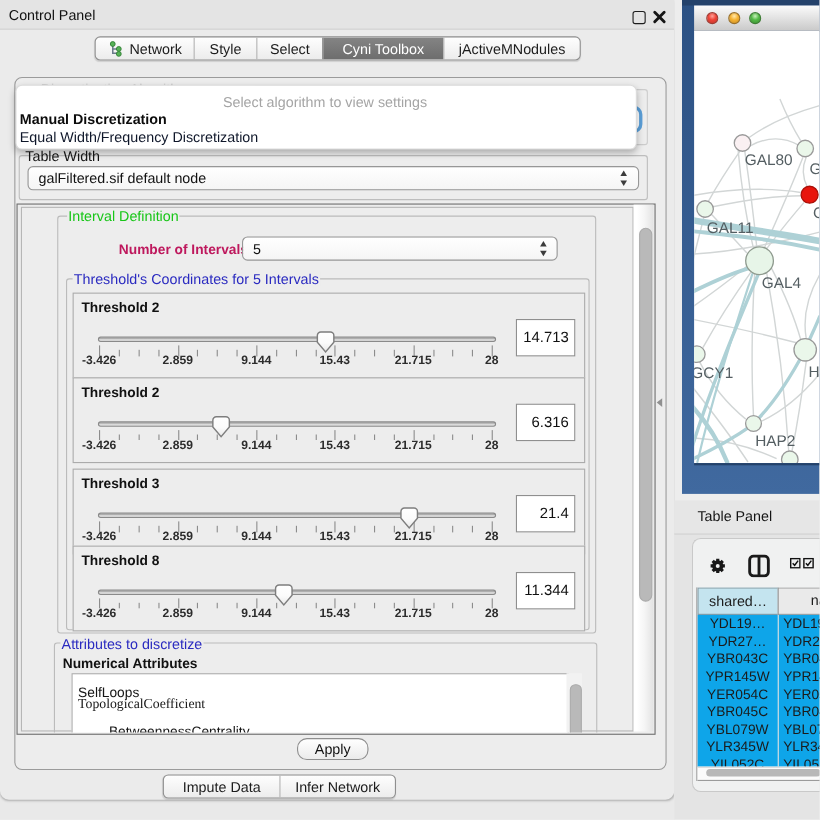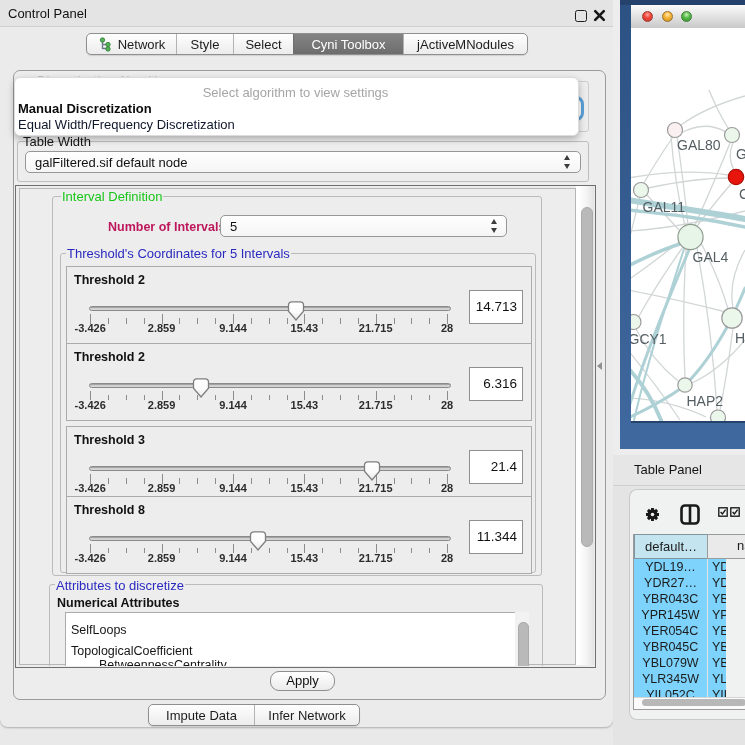--- a/index.html
+++ b/index.html
@@ -260,21 +260,21 @@
       <path d="M4.7 0.8 H13.3 A3.2 3.2 0 0 1 16.5 4 V10.2 L9 19 L1.5 10.2 V4 A3.2 3.2 0 0 1 4.7 0.8 Z" fill="url(#thg3)" stroke="#7e7e7e" stroke-width="1.3"></path>
     </svg>
 <div class="vbox">11.344</div>
 </div>
 <div class="abs" style="left:15px;top:186px;width:579px;height:480px;overflow:hidden;pointer-events:none;">
 <div style="position:absolute;left:34px;top:398px;width:492px;height:120px;border:1px solid #bbbbbb;border-radius:3px;"></div>
 <div style="position:absolute;left:40px;top:392px;font-size:13px;color:#2a2ac0;background:#ededed;padding:0 1px;">Attributes to discretize</div>
 <div style="position:absolute;left:42px;top:410px;font-size:12.5px;font-weight:bold;color:#111;">Numerical Attributes</div>
 <div style="position:absolute;left:50px;top:426px;width:450px;height:60px;background:#fff;border:1px solid #ababab;font-size:12.5px;color:#151515;">
       <div style="position:absolute;left:5px;top:9.5px;">SelfLoops</div>
-      <div style="position:absolute;left:5px;top:31px;">TopologicalCoefficient</div>
+      <div style="position:absolute;left:5px;top:20px;font-family:Liberation Serif, serif;">TopologicalCoefficient</div>
       <div style="position:absolute;left:5px;top:44.5px;margin-left:28px;">BetweennessCentrality</div>
     </div>
 <div style="position:absolute;left:500px;top:426px;width:14px;height:60px;background:#f2f2f2;"></div>
 <div style="position:absolute;left:502.5px;top:436px;width:9px;height:55px;background:#b9b9b9;border:1px solid #ababab;border-radius:5px;"></div>
 </div>
 
 <div class="abs" style="left:270px;top:671px;width:63px;height:18px;background:linear-gradient(#ffffff,#ebebeb);border:1px solid #8e8e8e;border-radius:9px;font-size:13px;color:#111;text-align:center;line-height:18px;">Apply</div>
 
 <div class="seg" style="left:148px;top:704px;height:20px;">
   <div style="width:105px;">Impute Data</div>
@@ -367,24 +367,24 @@
   </svg>
 <svg class="abs" style="left:717.5px;top:507px;" width="10" height="10" viewBox="0 0 10 10">
 <rect x="0.8" y="0.8" width="8.4" height="8.4" fill="none" stroke="#111" stroke-width="1.3"></rect>
 <path d="M2.6 5 L4.4 6.9 L7.6 2.7" fill="none" stroke="#111" stroke-width="1.3"></path>
   </svg>
 <svg class="abs" style="left:729.5px;top:507px;" width="10" height="10" viewBox="0 0 10 10">
 <rect x="0.8" y="0.8" width="8.4" height="8.4" fill="none" stroke="#111" stroke-width="1.3"></rect>
 <path d="M2.6 5 L4.4 6.9 L7.6 2.7" fill="none" stroke="#111" stroke-width="1.3"></path>
   </svg>
 <div class="abs" style="left:633px;top:534px;width:112px;height:176px;overflow:hidden;border-left:1px solid #9b9b9b;">
-<div style="position:absolute;left:0;top:0;width:72px;height:23px;background:#c4e4ef;border:1px solid #82959e;font-size:13px;color:#1c1c1c;text-align:center;line-height:23px;">default…</div>
+<div style="position:absolute;left:0;top:0;width:72px;height:23px;background:#c4e4ef;border:1px solid #82959e;font-size:13px;color:#1c1c1c;text-align:center;line-height:23px;">shared…</div>
 <div style="position:absolute;left:73px;top:0;width:120px;height:23px;background:#eaeaea;border:1px solid #9b9b9b;"></div>
     <div style="position:absolute;left:103px;top:0;height:23px;font-size:13px;color:#1c1c1c;line-height:23px;">name</div>
-<div style="position:absolute;left:0;top:25px;width:92px;height:138px;background:#7dd3fc;overflow:hidden;">
+<div style="position:absolute;left:0;top:25px;width:112px;height:138px;background:#0ea5e9;overflow:hidden;">
 <div style="position:absolute;left:0;top:0px;width:73px;height:16px;font-size:12.5px;color:#1b1b1b;text-align:center;line-height:16px;">YDL19…</div>
 <div style="position:absolute;left:78px;top:0px;height:16px;font-size:12.5px;color:#1b1b1b;line-height:16px;white-space:nowrap;">YDL194W</div>
 <div style="position:absolute;left:0;top:16px;width:73px;height:16px;font-size:12.5px;color:#1b1b1b;text-align:center;line-height:16px;">YDR27…</div>
 <div style="position:absolute;left:78px;top:16px;height:16px;font-size:12.5px;color:#1b1b1b;line-height:16px;white-space:nowrap;">YDR277C</div>
 <div style="position:absolute;left:0;top:32px;width:73px;height:16px;font-size:12.5px;color:#1b1b1b;text-align:center;line-height:16px;">YBR043C</div>
 <div style="position:absolute;left:78px;top:32px;height:16px;font-size:12.5px;color:#1b1b1b;line-height:16px;white-space:nowrap;">YBR043C</div>
 <div style="position:absolute;left:0;top:48px;width:73px;height:16px;font-size:12.5px;color:#1b1b1b;text-align:center;line-height:16px;">YPR145W</div>
 <div style="position:absolute;left:78px;top:48px;height:16px;font-size:12.5px;color:#1b1b1b;line-height:16px;white-space:nowrap;">YPR145W</div>
 <div style="position:absolute;left:0;top:64px;width:73px;height:16px;font-size:12.5px;color:#1b1b1b;text-align:center;line-height:16px;">YER054C</div>
 <div style="position:absolute;left:78px;top:64px;height:16px;font-size:12.5px;color:#1b1b1b;line-height:16px;white-space:nowrap;">YER054C</div>

